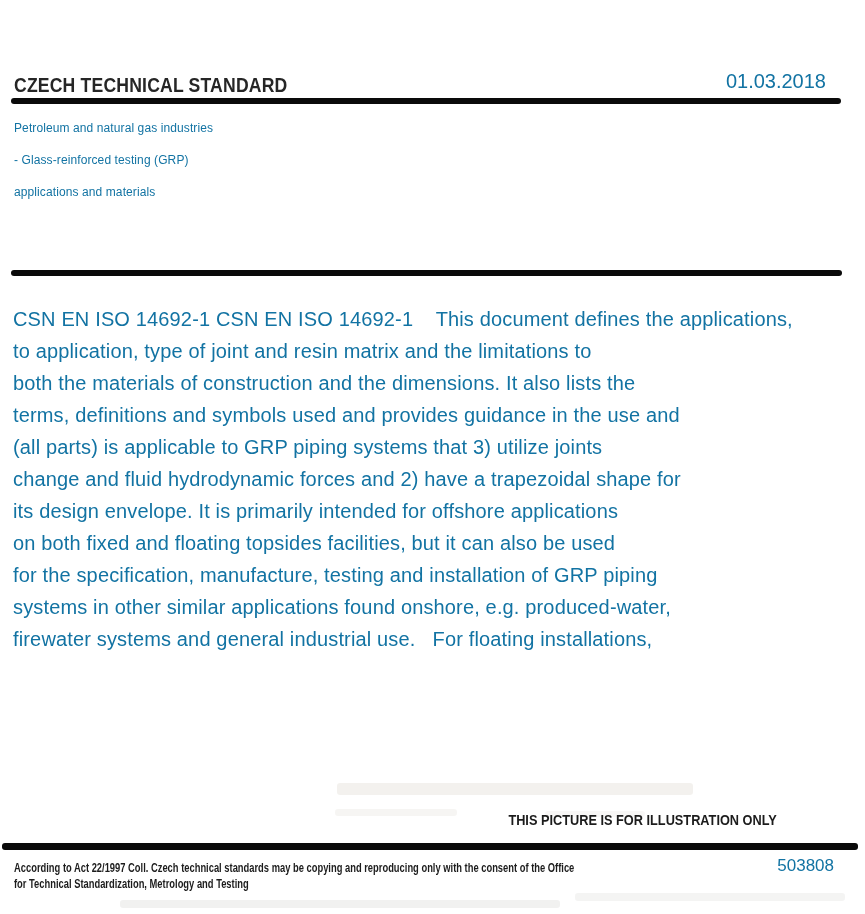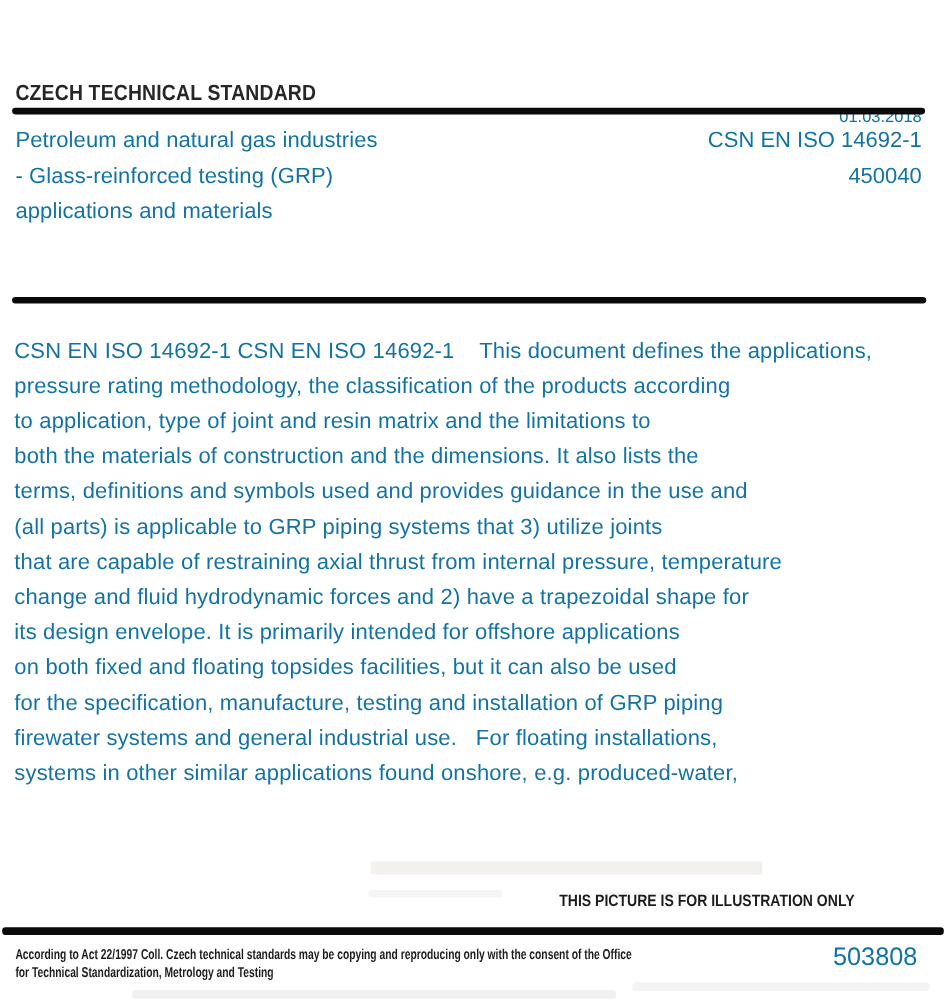--- a/index.html
+++ b/index.html
@@ -23,42 +23,41 @@
     font-size: 20px;
     font-weight: bold;
     color: #262626;
     white-space: nowrap;
     transform: scaleX(0.88);
     transform-origin: left center;
     letter-spacing: 0.2px;
   }
   .header-date {
     position: absolute;
-    right: 27px;
+    right: 39px;
     top: 70px;
-    font-size: 15px;
+    font-size: 20px;
     color: #1273a3;
     white-space: nowrap;
-    margin-top: 28px;
   }
   
   .rule {
     position: absolute;
     background: #0a0a0a;
     border-radius: 3px;
   }
   .rule-top    { left: 11px; top: 98px;  width: 830px; height: 6px; }
   .rule-middle { left: 11px; top: 270px; width: 831px; height: 6px; }
   .rule-bottom { left: 2px;  top: 843px; width: 856px; height: 7px; border-radius: 3px; }
   
   .title-left {
     position: absolute;
     left: 14px;
     top: 112px;
-    font-size: 20px;
+    font-size: 12px;
     line-height: 32px;
     color: #1273a3;
     letter-spacing: 0.1px;
     white-space: pre;
   }
   .title-right {
     position: absolute;
     right: 27px;
     top: 112px;
     font-size: 20px;
@@ -112,56 +111,53 @@
     line-height: 16px;
     color: #1c1c1c;
     transform: scaleX(0.72);
     transform-origin: left top;
     white-space: nowrap;
   }
   .footer-code {
     position: absolute;
     right: 31px;
     top: 856px;
-    font-size: 23px;
+    font-size: 17px;
     color: #1273a3;
     white-space: nowrap;
   }
 </style>
 </head>
 <body>
 
 <div class="page">
 
   <div class="header-title">CZECH TECHNICAL STANDARD</div>
 
   <div class="header-date">01.03.2018</div>
 
   <div class="rule rule-top"></div>
 
   <div class="title-left"><div>Petroleum and natural gas industries</div><div>- Glass-reinforced testing (GRP)</div><div>applications and materials</div></div>
 
-  <div class="title-right"><div>CSN EN ISO 14692-1</div><div>450040</div></div>
 
   <div class="rule rule-middle"></div>
 
   <div class="abstract">
       <div>CSN EN ISO 14692-1 CSN EN ISO 14692-1    This document defines the applications,</div>
-      <div>pressure rating methodology, the classification of the products according</div>
       <div>to application, type of joint and resin matrix and the limitations to</div>
       <div>both the materials of construction and the dimensions. It also lists the</div>
       <div>terms, definitions and symbols used and provides guidance in the use and</div>
       <div>(all parts) is applicable to GRP piping systems that 3) utilize joints</div>
-      <div>that are capable of restraining axial thrust from internal pressure, temperature</div>
       <div>change and fluid hydrodynamic forces and 2) have a trapezoidal shape for</div>
       <div>its design envelope. It is primarily intended for offshore applications</div>
       <div>on both fixed and floating topsides facilities, but it can also be used</div>
       <div>for the specification, manufacture, testing and installation of GRP piping</div>
+      <div>systems in other similar applications found onshore, e.g. produced-water,</div>
       <div>firewater systems and general industrial use.   For floating installations,</div>
-      <div>systems in other similar applications found onshore, e.g. produced-water,</div>
     </div>
 
   <div class="ghost ghost-1"></div>
   <div class="ghost ghost-2"></div>
   <div class="ghost ghost-3"></div>
 
   <div class="illustration-note">THIS PICTURE IS FOR ILLUSTRATION ONLY</div>
 
   <div class="rule rule-bottom"></div>
 

